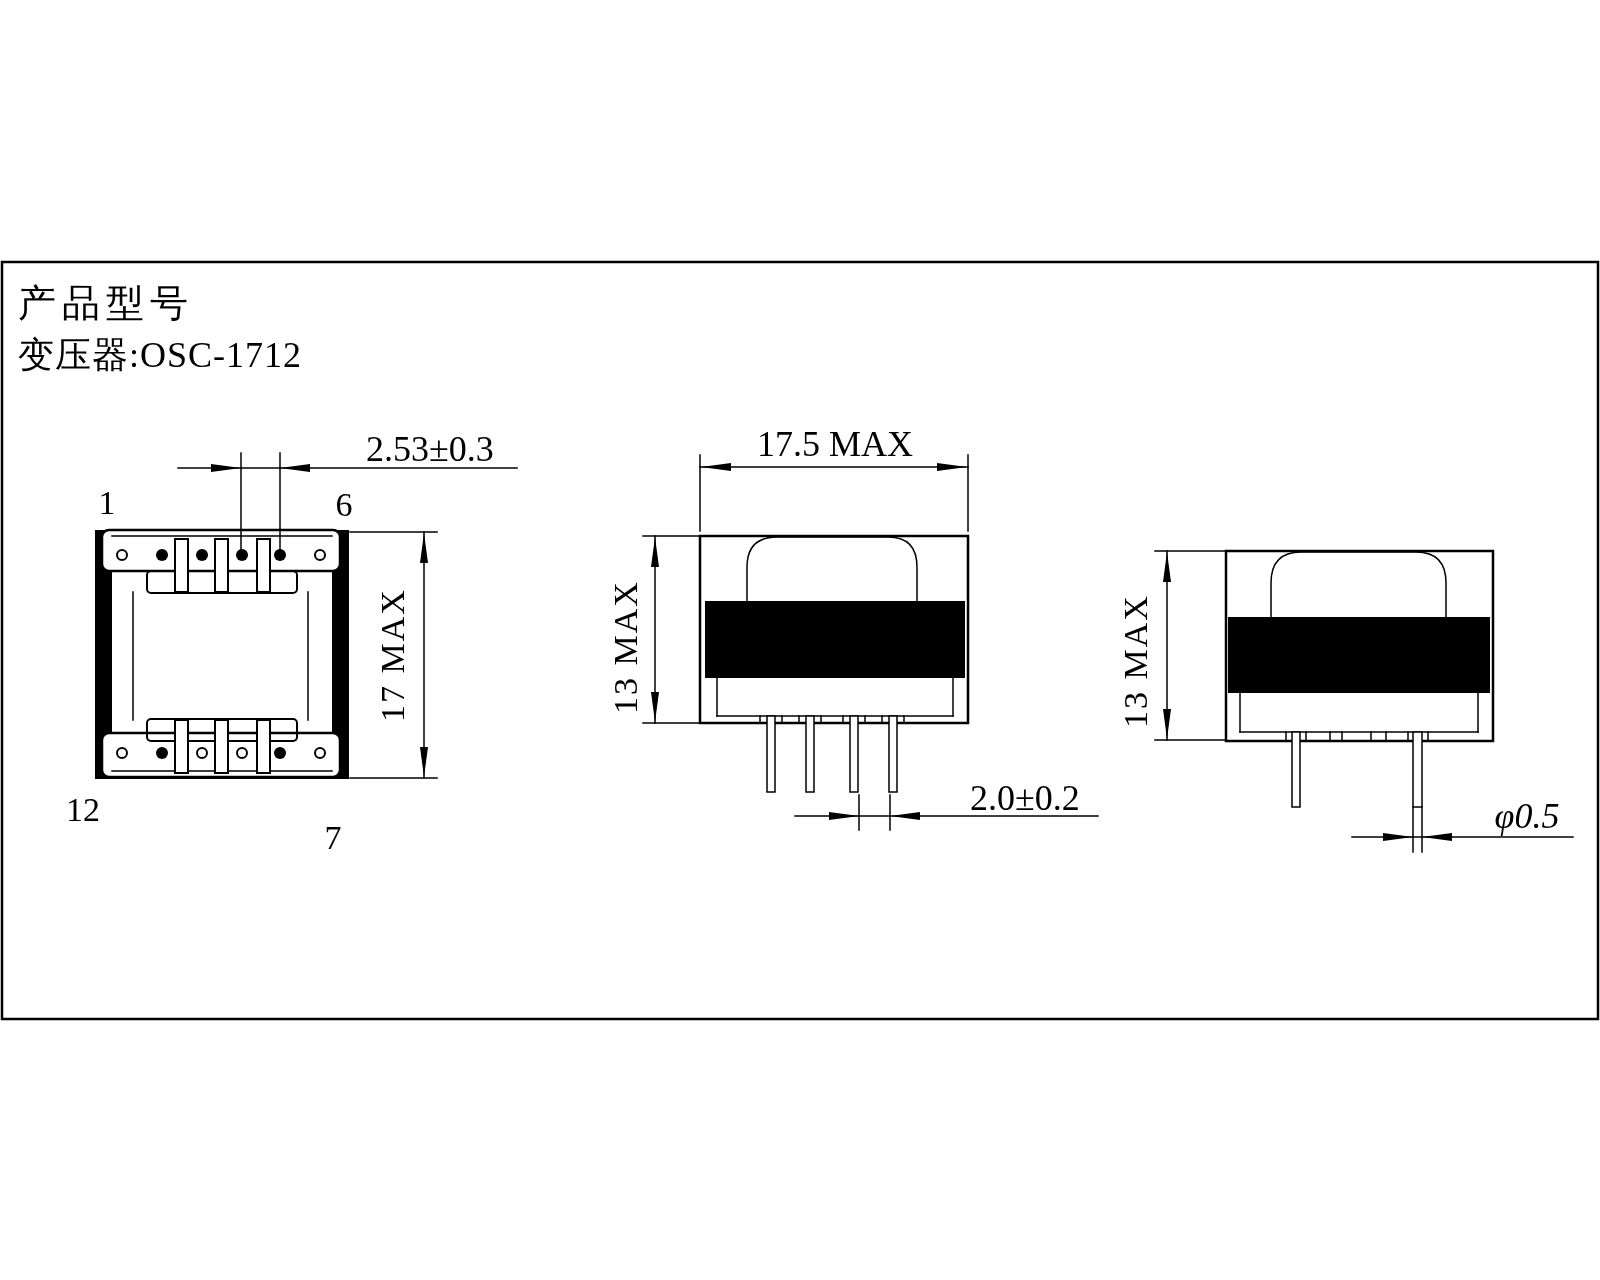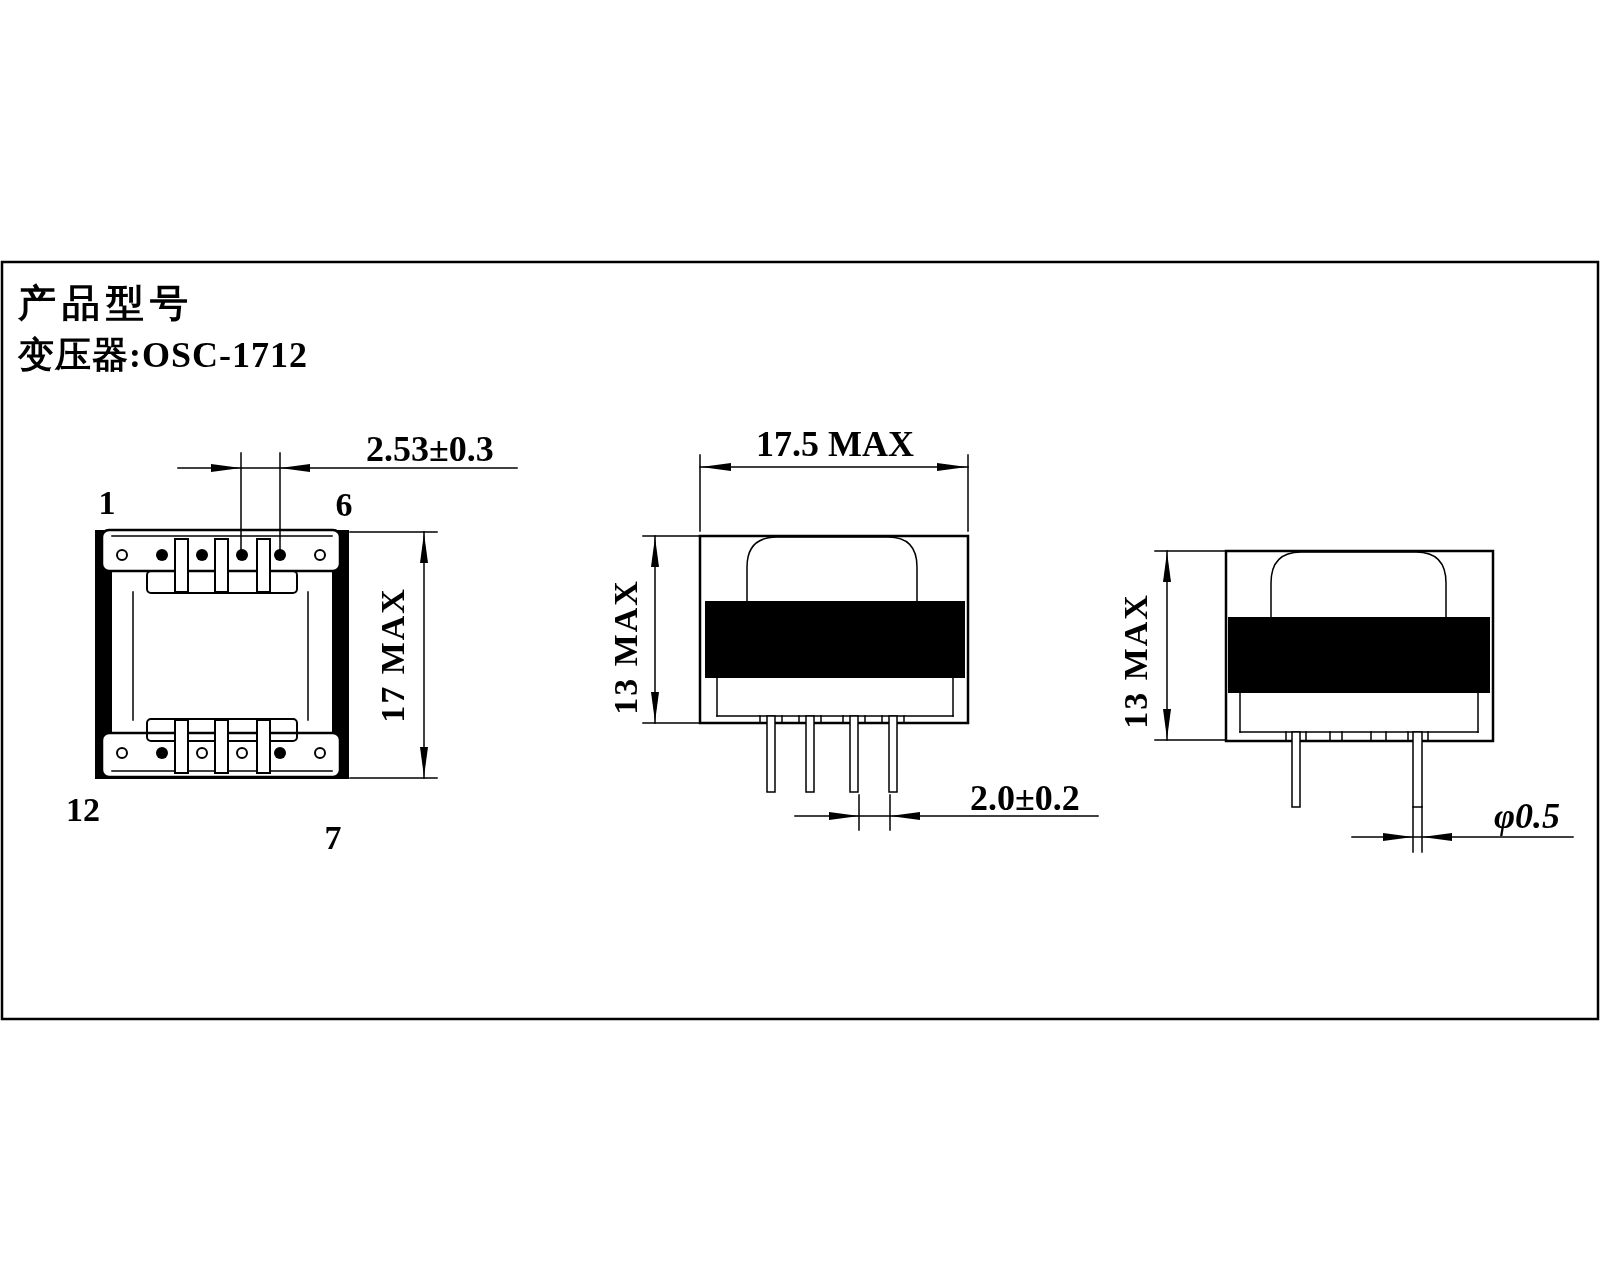--- a/index.html
+++ b/index.html
@@ -1,16 +1,16 @@
 <!DOCTYPE html>
 <html><head>
 <meta charset="utf-8">
 <style>
   html,body{margin:0;padding:0;background:#ffffff;}
-  .page{position:relative;width:1600px;height:1280px;background:#ffffff;overflow:hidden;font-weight:bold;}
+  .page{position:relative;width:1600px;height:1280px;background:#ffffff;overflow:hidden;}
   svg{position:absolute;left:0;top:0;}
   text{font-family:"Liberation Serif","DejaVu Serif",serif;fill:#000000;}
   .dim{font-size:36px;}
   .pinlbl{font-size:34px;}
   .rot{font-size:34px;letter-spacing:2px;}
   .title1{font-size:38px;letter-spacing:6px;}
   .title2{font-size:36px;letter-spacing:1px;}
 </style>
 </head>
 <body>

